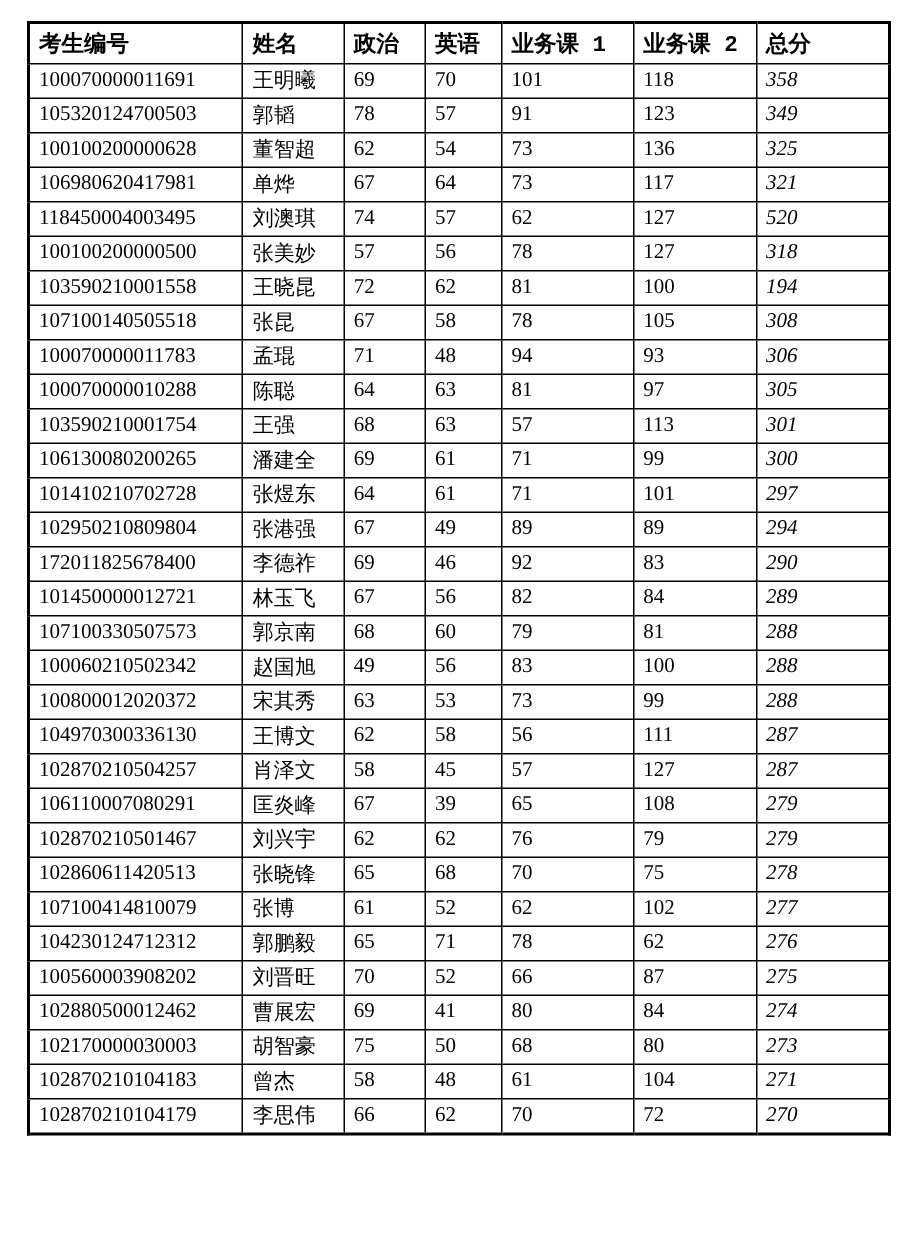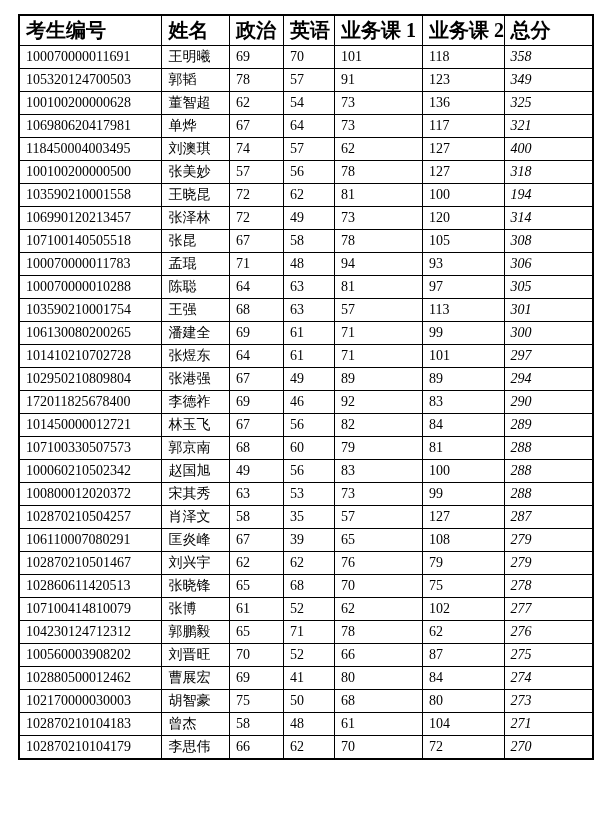--- a/index.html
+++ b/index.html
@@ -33,23 +33,24 @@
     padding: 1px 6px;
     text-align: left;
     vertical-align: middle;
     white-space: nowrap;
     overflow: hidden;
     font-size: 14px;
     color: #000000;
   }
   table.score-table thead th {
     font-weight: bold;
-    font-size: 20px;
+    font-size: 15px;
     height: 24px;
     border-width: 2px 1px 1px 1px;
+    font-family: Liberation Mono, monospace;
   }
   table.score-table thead th:first-child { border-left-width: 2px; }
   table.score-table thead th:last-child  { border-right-width: 2px; }
   table.score-table tbody td { height: 20px; }
   table.score-table tbody td:first-child { border-left-width: 2px; }
   table.score-table tbody td:last-child  { border-right-width: 2px; font-style: italic; }
   table.score-table tbody tr:last-child td { border-bottom-width: 2px; }
   .col-id    { width: 140px; }
   .col-name  { width: 66px; }
   .col-pol   { width: 53px; }
@@ -121,48 +122,39 @@
           <td>117</td>
           <td>321</td>
         </tr>
         <tr>
           <td>118450004003495</td>
           <td class="cell-name">刘澳琪</td>
           <td>74</td>
           <td>57</td>
           <td>62</td>
           <td>127</td>
-          <td>400</td>
+          <td>520</td>
         </tr>
         <tr>
           <td>100100200000500</td>
           <td class="cell-name">张美妙</td>
           <td>57</td>
           <td>56</td>
           <td>78</td>
           <td>127</td>
           <td>318</td>
         </tr>
         <tr>
           <td>103590210001558</td>
           <td class="cell-name">王晓昆</td>
           <td>72</td>
           <td>62</td>
           <td>81</td>
           <td>100</td>
           <td>194</td>
-        </tr>
-        <tr>
-          <td>106990120213457</td>
-          <td class="cell-name">张泽林</td>
-          <td>72</td>
-          <td>49</td>
-          <td>73</td>
-          <td>120</td>
-          <td>314</td>
         </tr>
         <tr>
           <td>107100140505518</td>
           <td class="cell-name">张昆</td>
           <td>67</td>
           <td>58</td>
           <td>78</td>
           <td>105</td>
           <td>308</td>
         </tr>
@@ -259,24 +251,33 @@
         <tr>
           <td>100800012020372</td>
           <td class="cell-name">宋其秀</td>
           <td>63</td>
           <td>53</td>
           <td>73</td>
           <td>99</td>
           <td>288</td>
         </tr>
         <tr>
+          <td>104970300336130</td>
+          <td class="cell-name">王博文</td>
+          <td>62</td>
+          <td>58</td>
+          <td>56</td>
+          <td>111</td>
+          <td>287</td>
+        </tr>
+        <tr>
           <td>102870210504257</td>
           <td class="cell-name">肖泽文</td>
           <td>58</td>
-          <td>35</td>
+          <td>45</td>
           <td>57</td>
           <td>127</td>
           <td>287</td>
         </tr>
         <tr>
           <td>106110007080291</td>
           <td class="cell-name">匡炎峰</td>
           <td>67</td>
           <td>39</td>
           <td>65</td>

